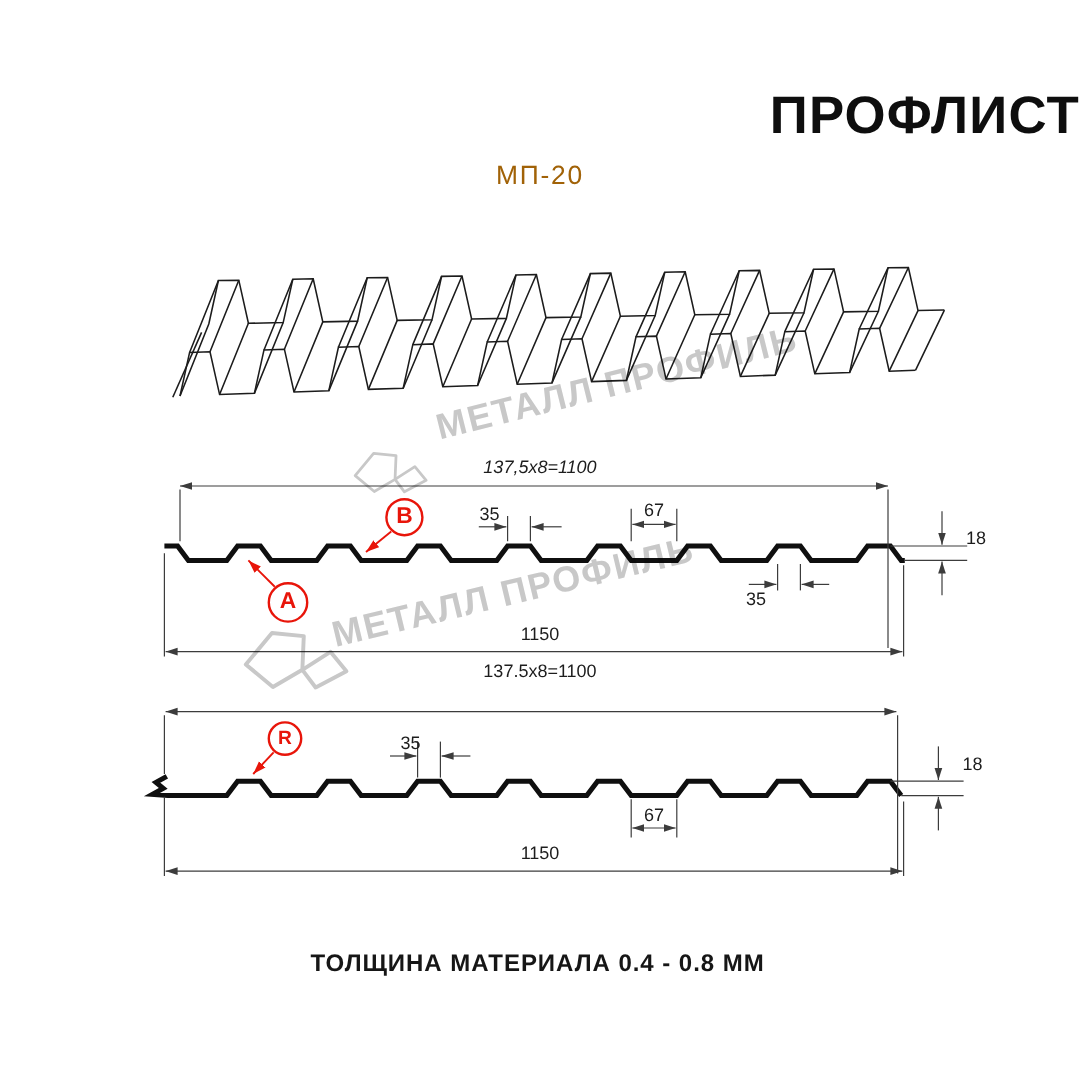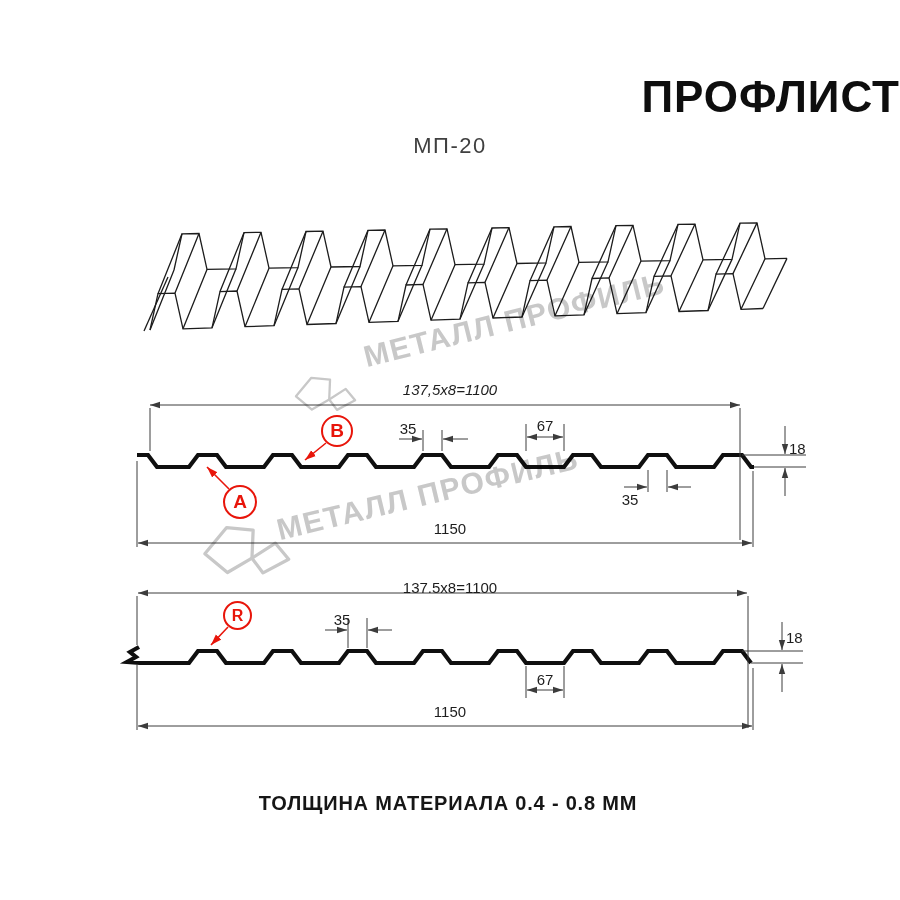--- a/index.html
+++ b/index.html
@@ -7,31 +7,31 @@
     width:900px;height:900px;background:#ffffff;position:relative;overflow:hidden;
     font-family:"Liberation Sans", sans-serif;color:#1d1d1d;
   }
   .abs{position:absolute;}
   #page-title{
     top:72px;left:0;width:900px;text-align:right;
     font-size:44px;font-weight:bold;letter-spacing:1px;color:#0e0e0e;
   }
   #page-subtitle{
     top:133px;left:0;width:900px;text-align:center;
-    font-size:22px;letter-spacing:1.5px;color:#404040;
+    font-size:22px;letter-spacing:1.5px;color:#a16207;
   }
   #footer-note{
     top:792px;left:0;width:896px;text-align:center;
     font-size:20px;font-weight:bold;letter-spacing:0.8px;color:#161616;
   }
   svg.canvas{top:0;left:0;z-index:1;}
   .lbl{
     z-index:5;font-size:15px;color:#1d1d1d;text-align:center;white-space:nowrap;
   }
-  .lbl.left{text-align:left;}
+  .lbl.left{text-align:left;margin-left:16px;}
   .marker-circle{
     z-index:6;border:2.5px solid #e8150a;border-radius:50%;
     display:flex;align-items:center;justify-content:center;
     color:#e8150a;font-weight:bold;background:transparent;box-sizing:border-box;
   }
   .wm{z-index:9;mix-blend-mode:multiply;pointer-events:none;}
   .wm-text{
     font-size:30px;font-weight:bold;letter-spacing:1.5px;color:#c8c8c8;
     white-space:nowrap;height:30px;line-height:30px;
   }
@@ -121,21 +121,21 @@
 <div class="abs lbl" style="left:616px;top:491px;width:28px;">35</div>
 <div class="abs lbl left" style="left:789px;top:440px;width:30px;">18</div>
 <div class="abs lbl" style="left:410px;top:520px;width:80px;">1150</div>
 <div class="abs marker-circle" style="left:223px;top:485px;width:34px;height:34px;font-size:19px;">
     <span>A</span>
   </div>
 <div class="abs marker-circle" style="left:321px;top:415px;width:32px;height:32px;font-size:19px;">
     <span>B</span>
   </div>
 
-<div class="abs lbl" style="left:385px;top:579px;width:130px;">137.5x8=1100</div>
+<div class="abs lbl" style="left:385px;top:551px;width:130px;">137.5x8=1100</div>
 <div class="abs lbl" style="left:328px;top:611px;width:28px;">35</div>
 <div class="abs lbl" style="left:531px;top:671px;width:28px;">67</div>
 <div class="abs lbl left" style="left:786px;top:629px;width:30px;">18</div>
 <div class="abs lbl" style="left:410px;top:703px;width:80px;">1150</div>
 <div class="abs marker-circle" style="left:223px;top:601px;width:29px;height:29px;font-size:16px;">
     <span>R</span>
   </div>
 
 <div class="abs wm" style="left:292px;top:370px;width:66px;height:46px;transform:rotate(-13deg);">
   <svg width="66" height="46" viewBox="0 0 100 62" stroke="#c8c8c8" stroke-width="3.5" fill="none" stroke-linejoin="round">

